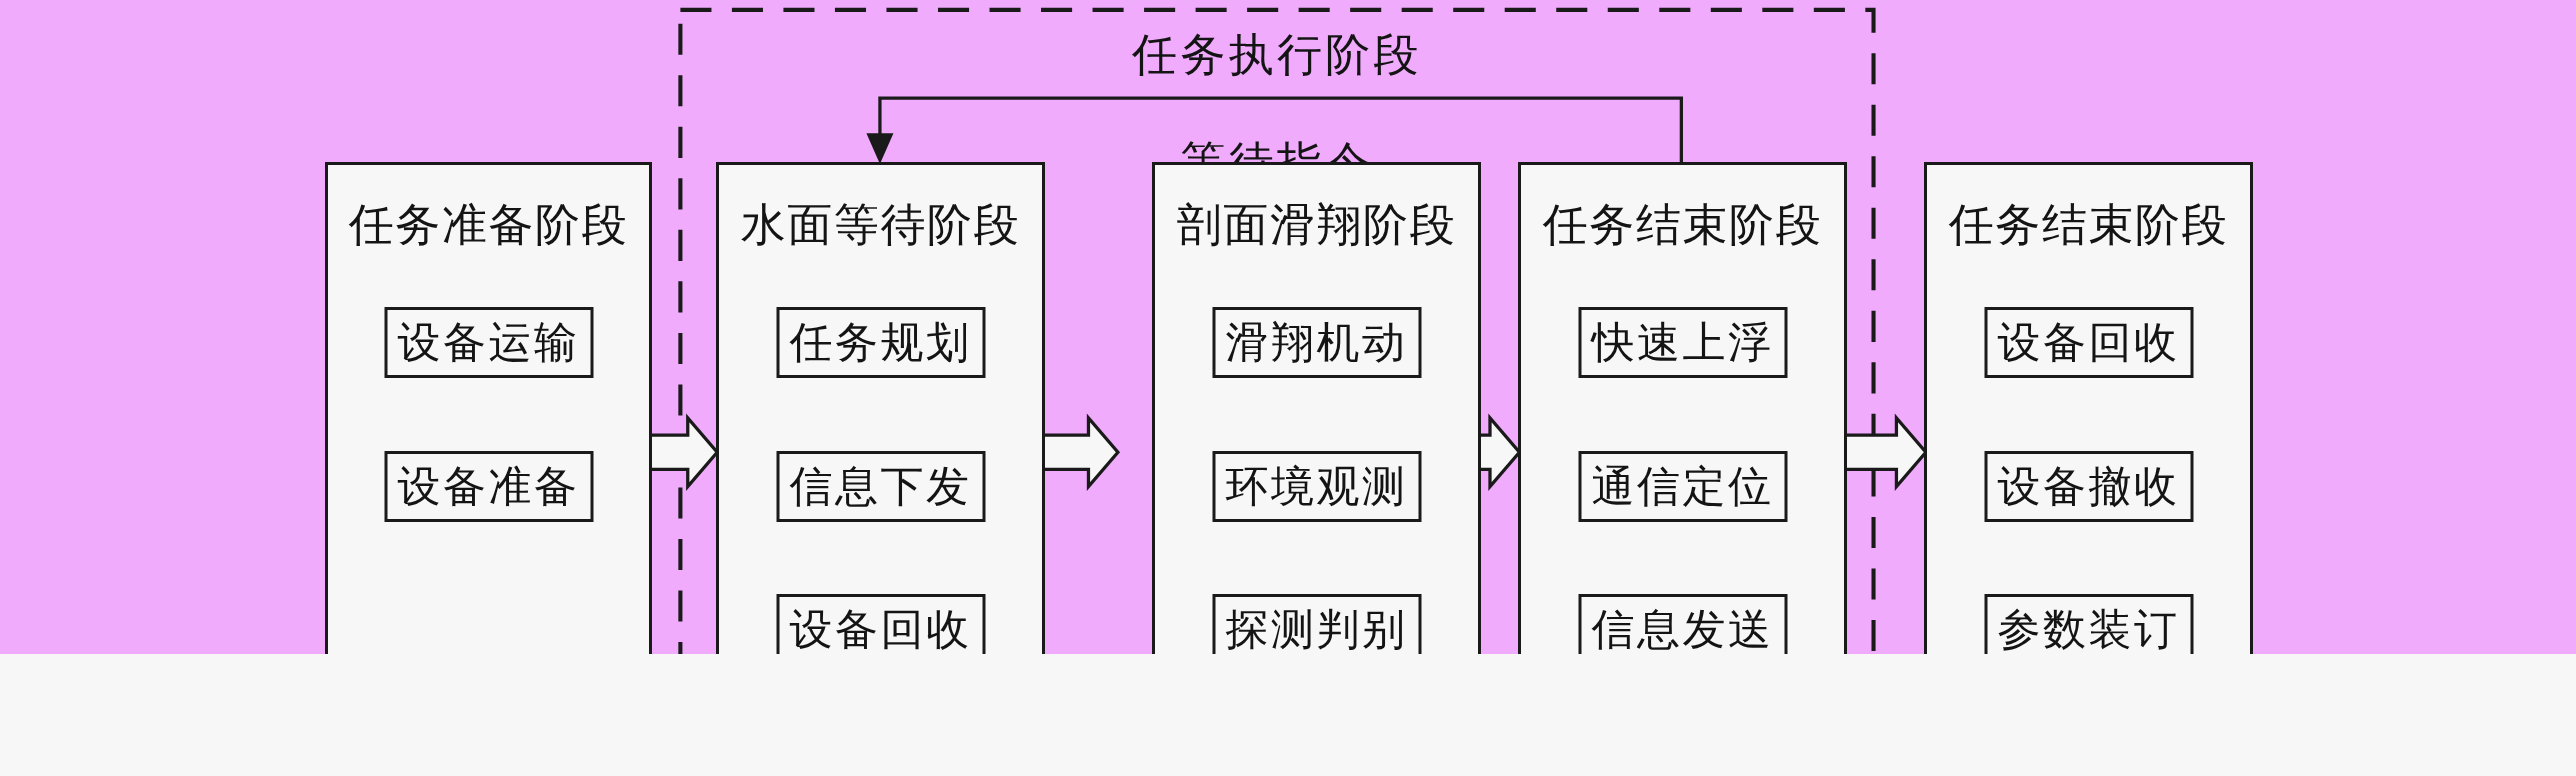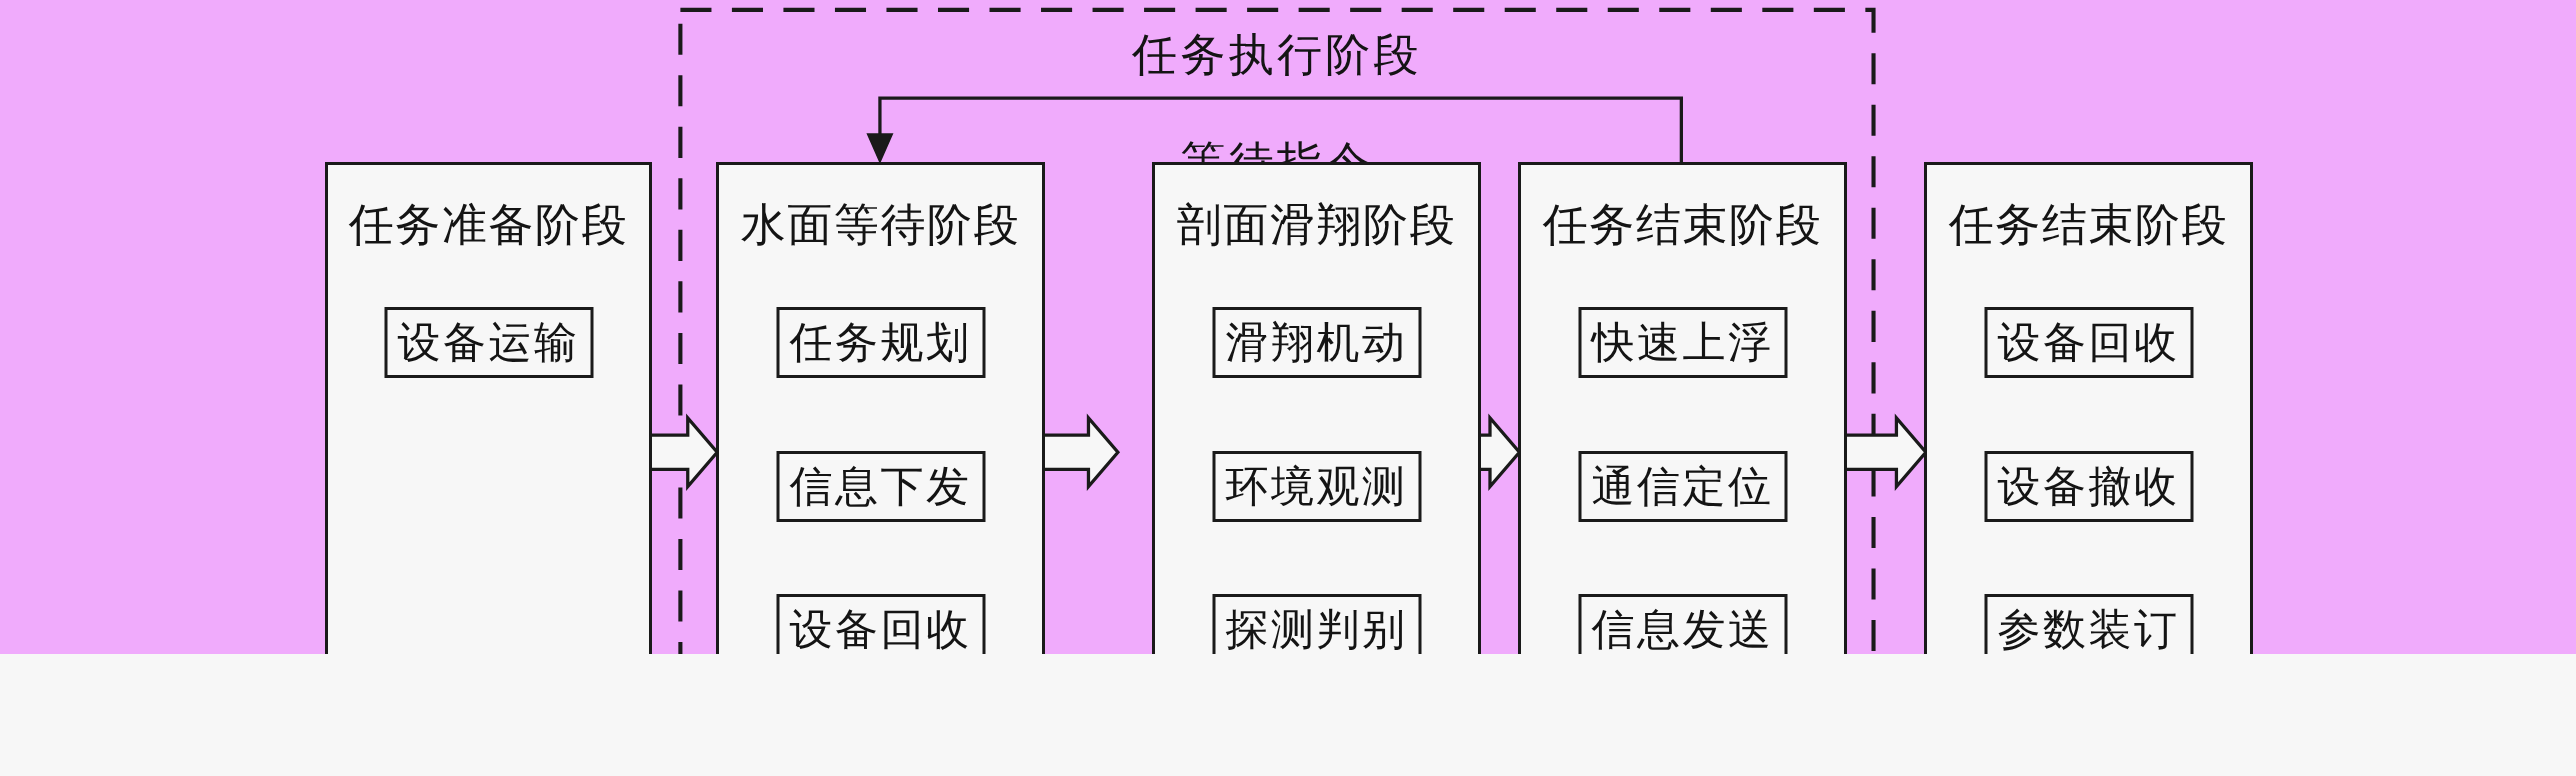--- a/index.html
+++ b/index.html
@@ -110,20 +110,21 @@
     <polygon points="1765,532 1822,532 1822,511 1858,553 1822,595 1822,574 1765,574" fill="#f7f7f7" stroke="#1a1a1a" stroke-width="4"></polygon>
     <polygon points="2256,532 2319,532 2319,511 2355,553 2319,595 2319,574 2256,574" fill="#f7f7f7" stroke="#1a1a1a" stroke-width="4"></polygon>
   </svg>
 
   <div class="exec-title">任务执行阶段</div>
   <div class="feedback-label">等待指令</div>
 
   <div class="phase phase-0">
     <div class="phase-title">任务准备阶段</div>
     <div class="step step-0">设备运输</div>
+    <div class="step step-1">设备准备</div>
   </div>
 
   <div class="phase phase-1">
     <div class="phase-title">水面等待阶段</div>
     <div class="step step-0">任务规划</div>
     <div class="step step-1">信息下发</div>
     <div class="step step-2">设备回收</div>
   </div>
 
   <div class="phase phase-2">

